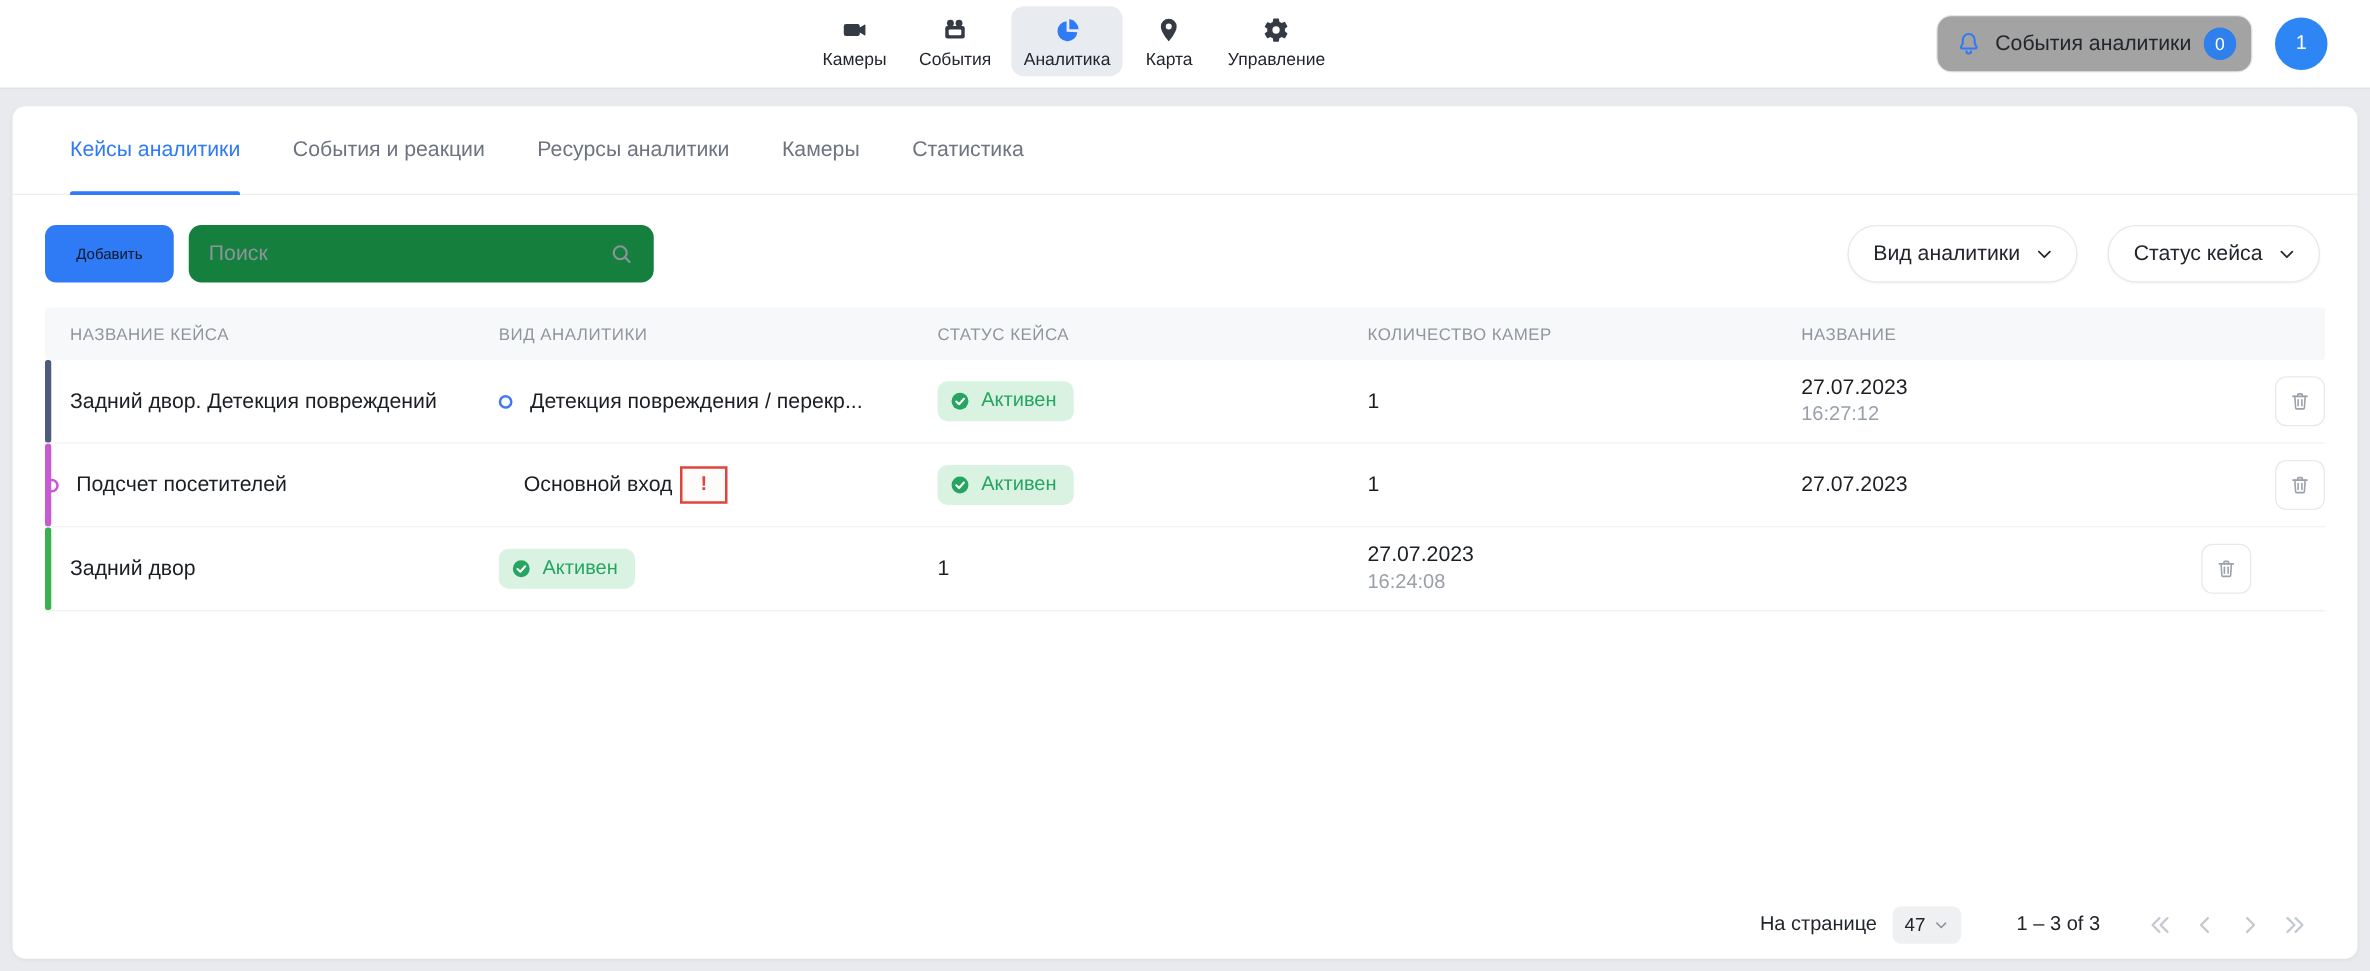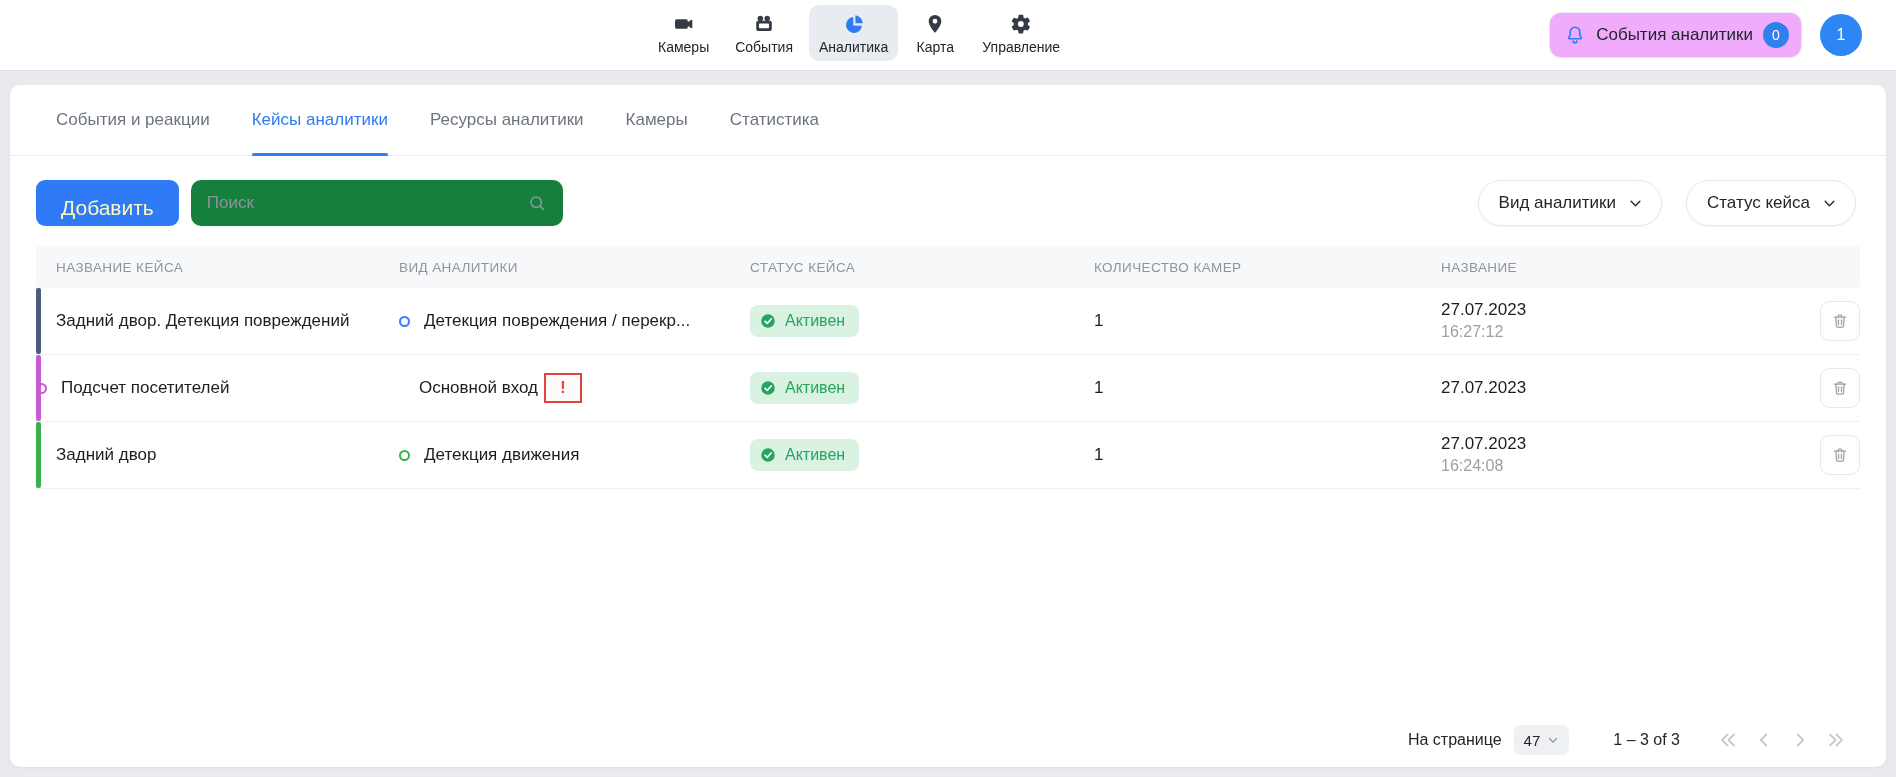--- a/index.html
+++ b/index.html
@@ -33,21 +33,21 @@
   .nav-item .nav-icon svg .fillable { fill: #353b44; }
   .nav-item.active .nav-icon svg .fillable { fill: #2f7af5; }
 
   .topbar-right {
     position: absolute; right: 34px; top: 50%; transform: translateY(-50%);
     display: flex; align-items: center; gap: 18px;
   }
   .events-btn {
     display: flex; align-items: center; gap: 10px;
     height: 46px; padding: 0 12px 0 14px;
-    background: #f0abfc; border: 1px solid #e5e8ec; border-radius: 12px;
+    background: #a3a3a3; border: 1px solid #e5e8ec; border-radius: 12px;
     font-size: 17px; color: #22262c; cursor: pointer;
     font-family: inherit;
   }
   .events-btn .bell svg { width: 22px; height: 22px; display: block; }
   .count-badge {
     min-width: 26px; height: 26px; padding: 0 6px; border-radius: 13px;
     background: #2f80ed; color: #fff; font-size: 14px;
     display: inline-flex; align-items: center; justify-content: center;
   }
   .avatar {
@@ -75,22 +75,22 @@
   }
   .tab.active { color: #2f7af5; }
   .tab.active::after {
     content: ""; position: absolute; left: 0; right: 0; bottom: -1px;
     height: 3px; background: #2f7af5; border-radius: 2px 2px 0 0;
   }
 
   
   .toolbar { display: flex; align-items: center; padding: 24px 30px 20px 26px; }
   .add-btn {
-    height: 46px; padding: 16px 25px; background: #2f7af5; color: #fef9c3;
-    border: none; border-radius: 9px; font-size: 21px; cursor: pointer;
+    height: 46px; padding: 16px 25px; background: #2f7af5; color: #0f172a;
+    border: none; border-radius: 9px; font-size: 12px; cursor: pointer;
     font-family: inherit;
   }
   .search {
     margin-left: 12px; width: 372px; height: 46px;
     background: #15803d; border-radius: 10px;
     display: flex; align-items: center; padding: 0 16px;
   }
   .search input {
     flex: 1; border: none; background: transparent; outline: none;
     font-size: 17px; color: #22262c; font-family: inherit;
@@ -247,22 +247,22 @@
         <span>События аналитики</span>
         <span class="count-badge">0</span>
       </button>
       <div class="avatar">1</div>
     </div>
   </header>
 
   <main class="card">
 
     <div class="tabs">
+      <div class="tab active">Кейсы аналитики</div>
       <div class="tab">События и реакции</div>
-      <div class="tab active">Кейсы аналитики</div>
       <div class="tab">Ресурсы аналитики</div>
       <div class="tab">Камеры</div>
       <div class="tab">Статистика</div>
     </div>
 
     <div class="toolbar">
       <button class="add-btn">Добавить</button>
       <div class="search">
         <input type="text" placeholder="Поиск" style="">
         <span class="search-icon">
@@ -372,24 +372,20 @@
               </svg>
           </button>
         </div>
       </div>
 
       <div class="trow">
         <span class="accent" style="background: rgb(59, 176, 79);"></span>
         <div class="cell name">
             <span>Задний двор</span>
           </div>
-        <div class="cell type">
-          <span class="ring" style="border-color: rgb(59, 176, 79);"></span>
-          <span>Детекция движения</span>
-        </div>
         <div class="cell status">
           <span class="status-badge">
             <svg viewBox="0 0 24 24">
                 <circle cx="12" cy="12" r="9" fill="#26a561"></circle>
                 <polyline points="8 12.3 11 15.2 16.2 9.3" fill="none" stroke="#ffffff" stroke-width="2.2" stroke-linecap="round" stroke-linejoin="round"></polyline>
               </svg>
             <span>Активен</span>
           </span>
         </div>
         <div class="cell count">1</div>

